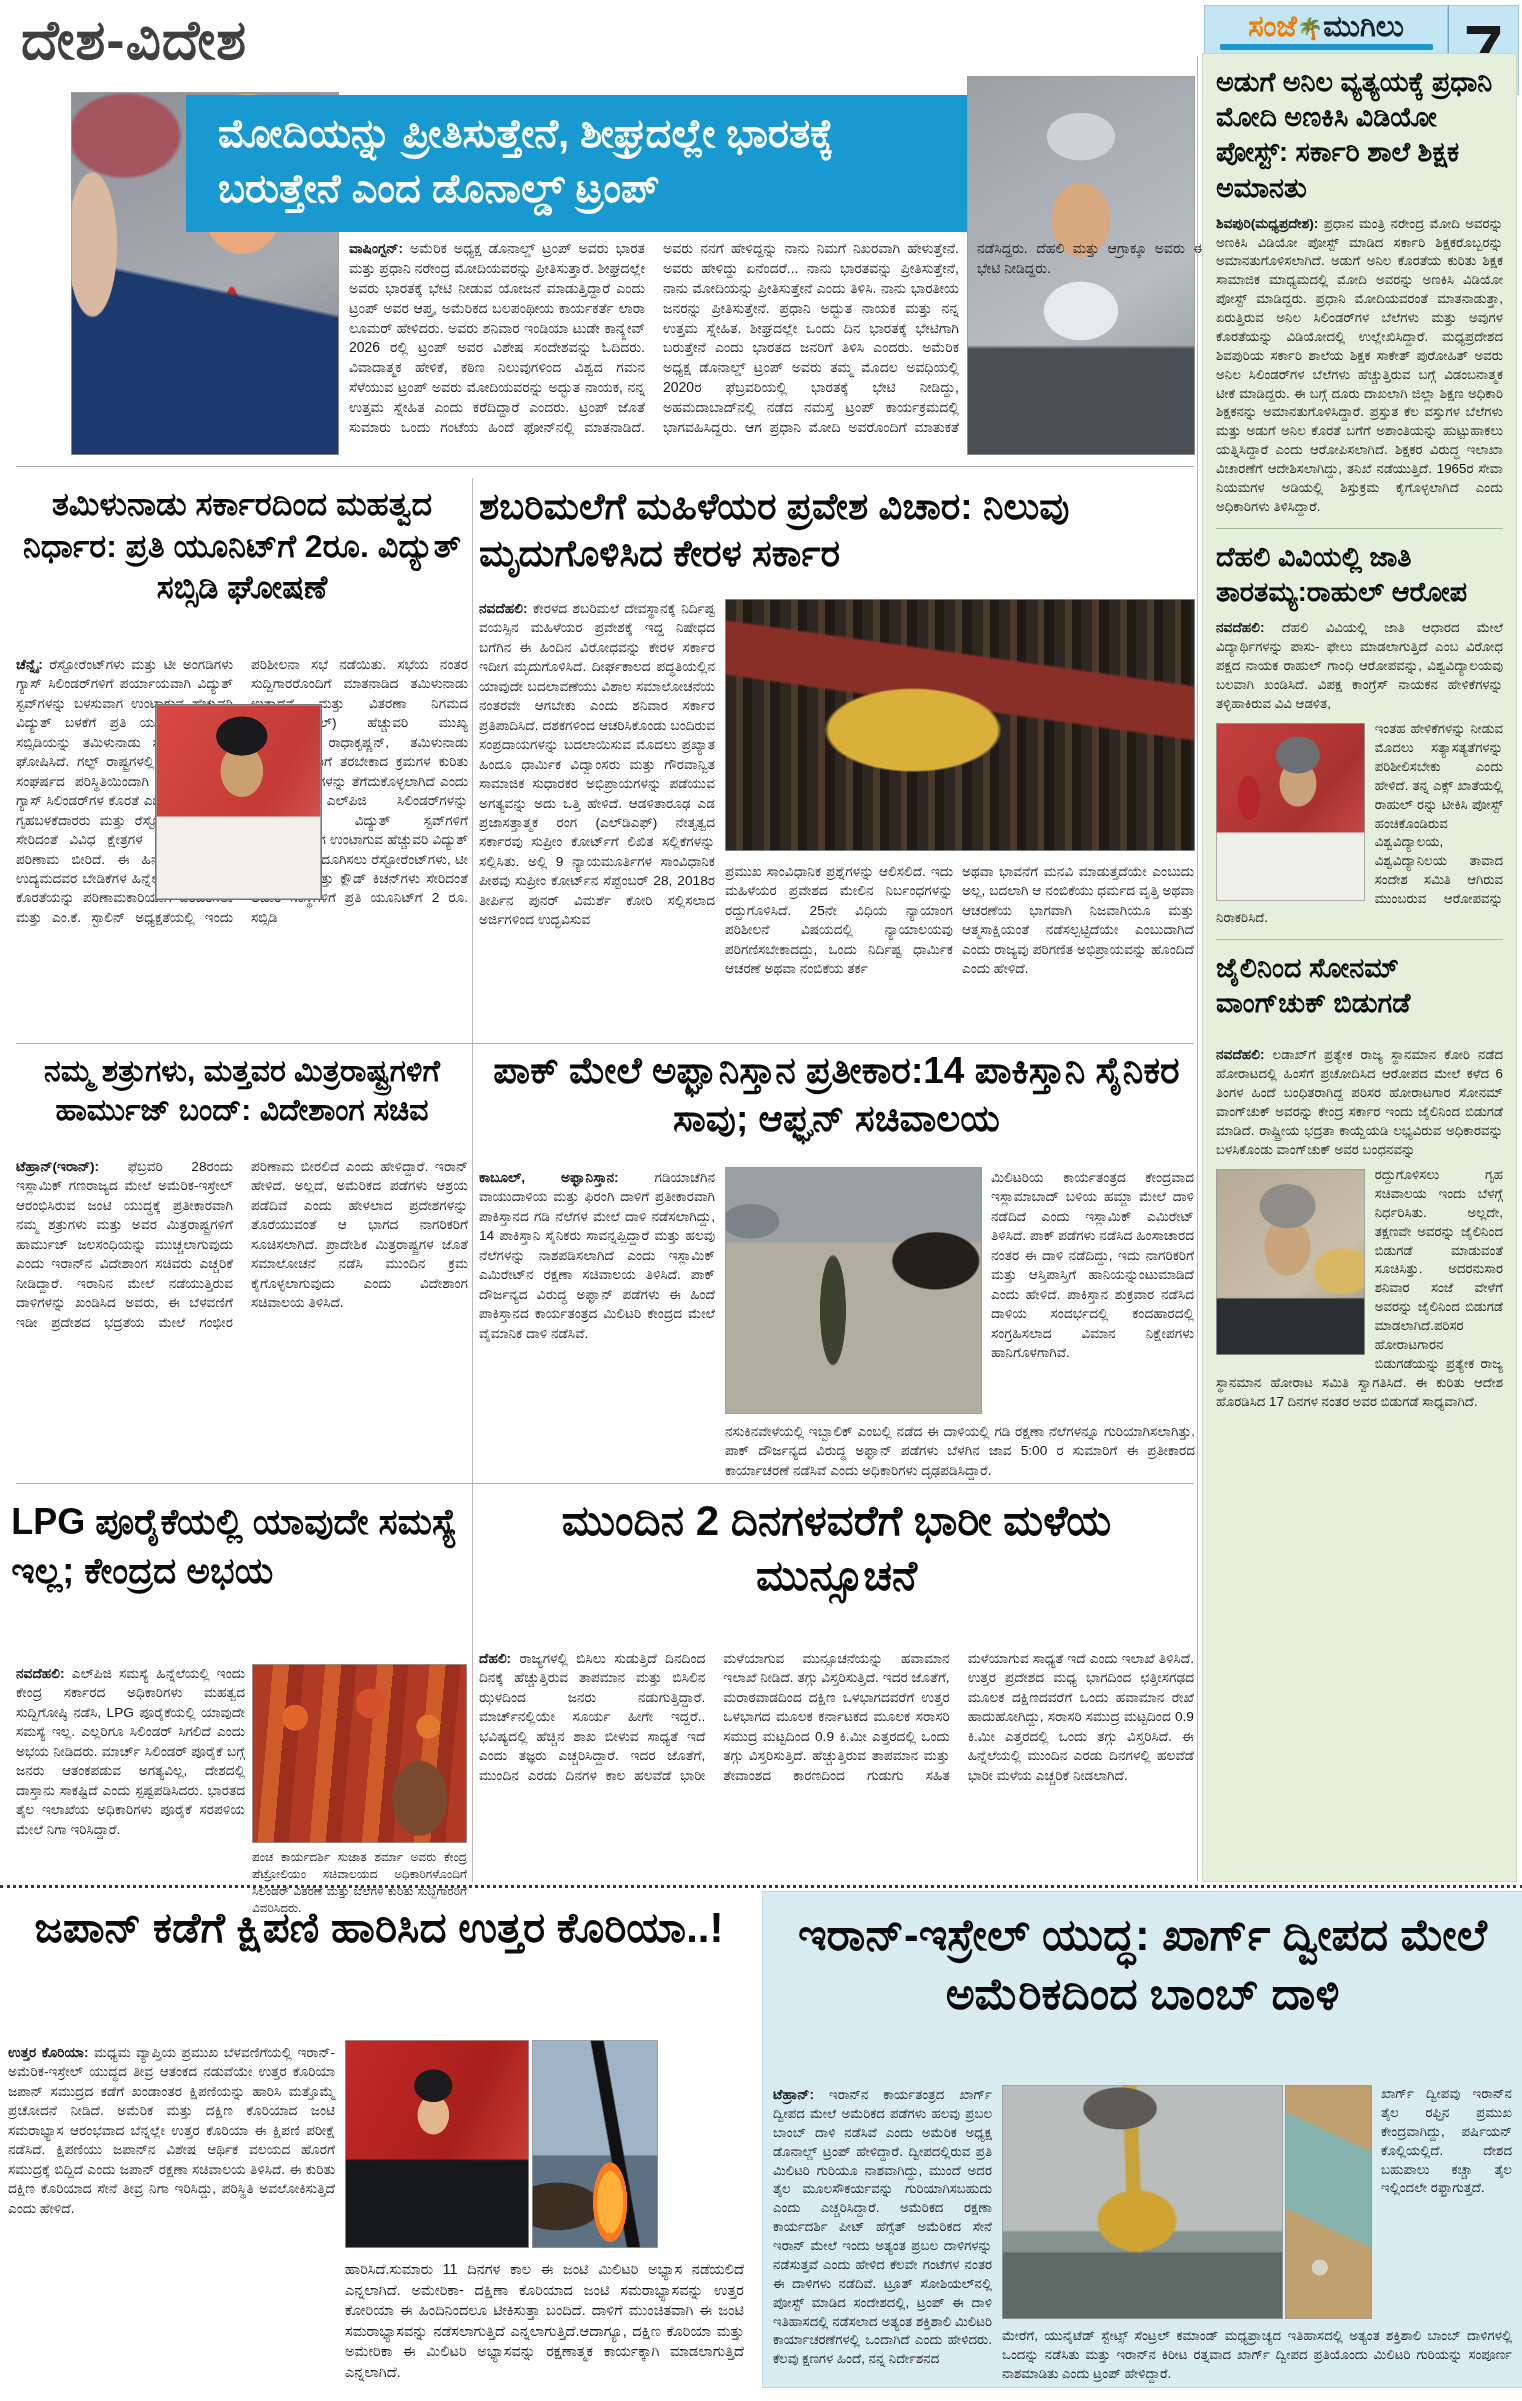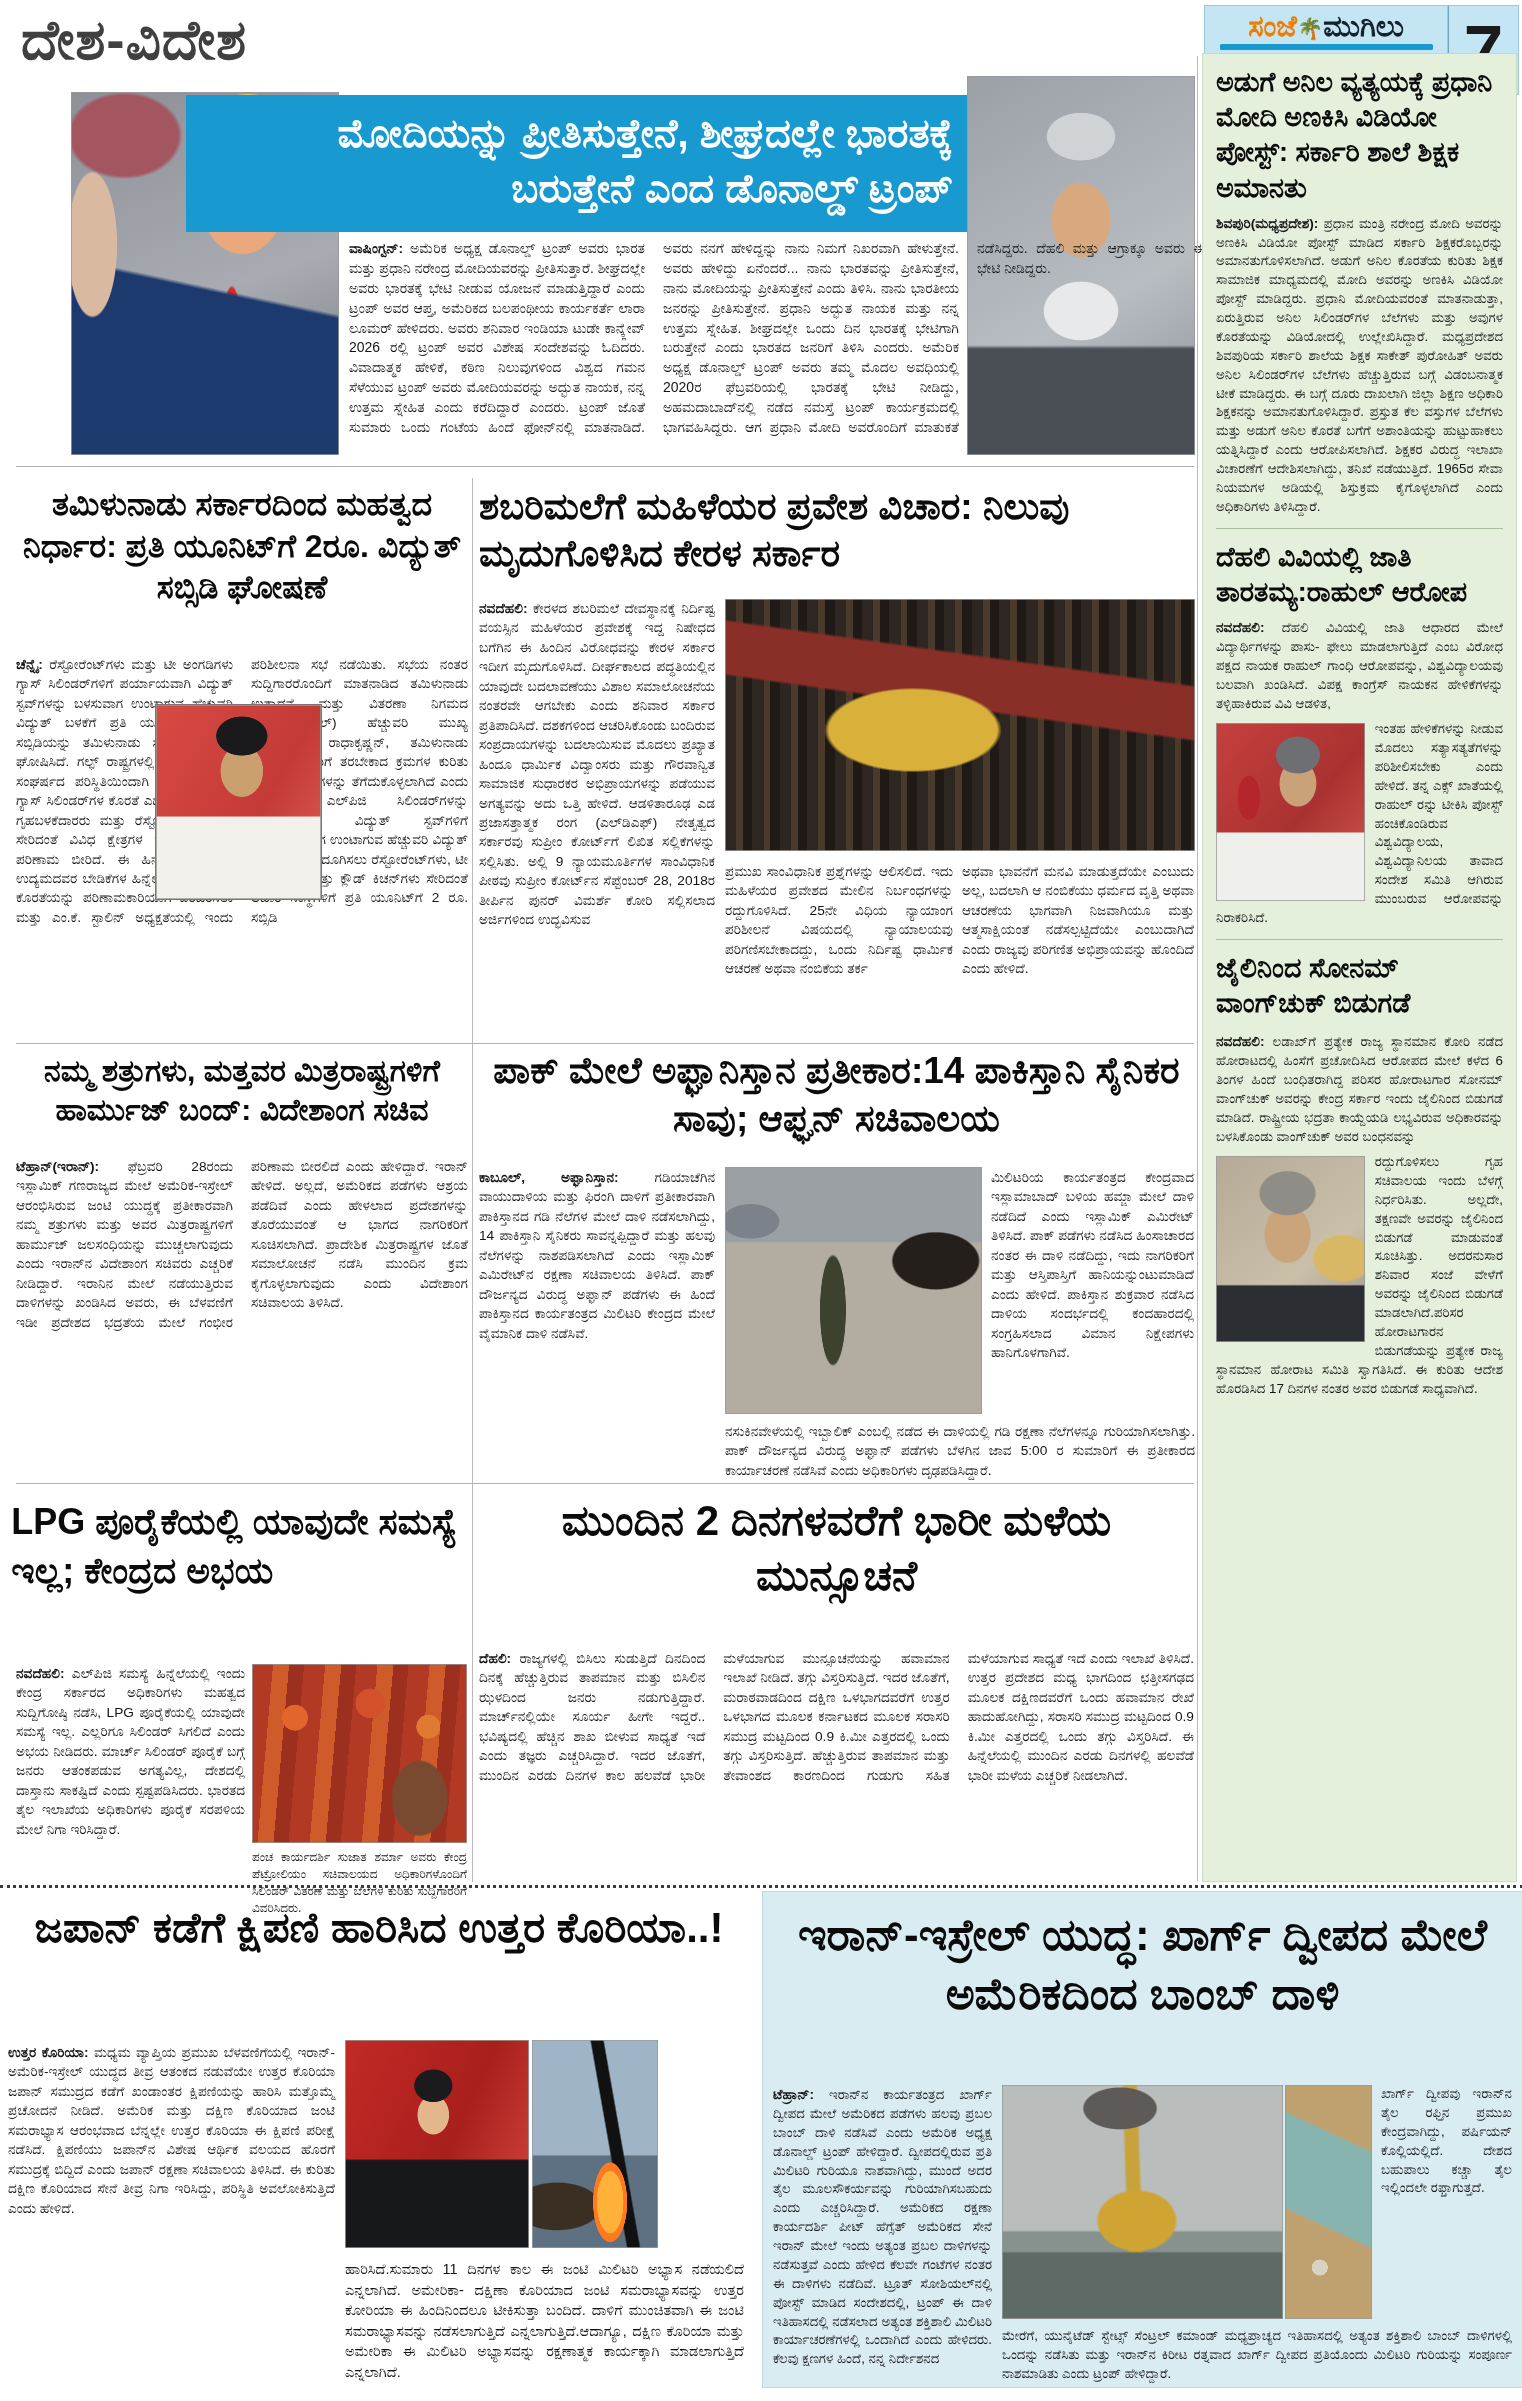--- a/index.html
+++ b/index.html
@@ -92,21 +92,21 @@
      radial-gradient(ellipse 65px 37px at 42% 10%, #5d5a57 0 55%, transparent 58%),
      radial-gradient(circle 7.3px at 38% 16%, #ff8a1e 0 70%, transparent 75%),
      linear-gradient(to top, #5d6a66 0 28%, transparent 29%),
      radial-gradient(ellipse 73px 56px at 48% 58%, #d0a433 0 52%, transparent 56%),
      linear-gradient(88deg, transparent 44%, #c8a23a 45% 49%, transparent 50%),
      linear-gradient(to bottom,#b9bdbc 0 62%,#86928d 63% 100%);}
   .sat-photo{background:
      radial-gradient(circle 13px at 40% 78%, #d8d2c2 0 60%, transparent 63%),
      linear-gradient(25deg, #bfa170 0 40%, #86b3ae 41% 75%, #bfa170 76% 100%);}
   .banner{background:#1899d0;}
-  .banner .headline{color:#ffffff;text-align:right;}
+  .banner .headline{color:#ffffff;text-align:left;}
   .greenbox{background:#e4efdc;border:0.8px solid #c9dcc0;box-sizing:border-box;}
   .bluebox{background:#d9ecf2;border:0.8px solid #bcd9e3;box-sizing:border-box;}
   .g-art{padding:0 13px;}
   .g-hr{height:0.8px;background:#a8bda0;margin:11.3px 13px;}
   .g-photo{float:left;margin:3.2px 9.7px 3.2px 0;}
   .clearfix::after{content:"";display:block;clear:both;}
   .center{text-align:center;}
 </style>
 </head>
 <body>
@@ -173,21 +173,21 @@
         <span>ದೆಹಲಿ ವಿವಿಯಲ್ಲಿ ಜಾತಿ ಆಧಾರದ ಮೇಲೆ ವಿದ್ಯಾರ್ಥಿಗಳನ್ನು ಪಾಸು- ಫೇಲು ಮಾಡಲಾಗುತ್ತಿದೆ ಎಂಬ ವಿರೋಧ ಪಕ್ಷದ ನಾಯಕ ರಾಹುಲ್ ಗಾಂಧಿ ಆರೋಪವನ್ನು, ವಿಶ್ವವಿದ್ಯಾಲಯವು ಬಲವಾಗಿ ಖಂಡಿಸಿದೆ. ವಿಪಕ್ಷ ಕಾಂಗ್ರೆಸ್ ನಾಯಕನ ಹೇಳಿಕೆಗಳನ್ನು ತಳ್ಳಿಹಾಕಿರುವ ವಿವಿ ಆಡಳಿತ,</span>
       </div>
       <div class="clearfix" style="margin-top:6.5px;">
         <div class="photo rahul-photo g-photo" style="width:149px;height:178px;"></div>
         <div class="body-text" style="font-size:13.3px;">ಇಂತಹ ಹೇಳಿಕೆಗಳನ್ನು ನೀಡುವ ಮೊದಲು ಸತ್ಯಾಸತ್ಯತೆಗಳನ್ನು ಪರಿಶೀಲಿಸಬೇಕು ಎಂದು ಹೇಳಿದೆ. ತನ್ನ ಎಕ್ಸ್ ಖಾತೆಯಲ್ಲಿ ರಾಹುಲ್ ರನ್ನು ಟೀಕಿಸಿ ಪೋಸ್ಟ್ ಹಂಚಿಕೊಂಡಿರುವ ವಿಶ್ವವಿದ್ಯಾಲಯ, ವಿಶ್ವವಿದ್ಯಾನಿಲಯ ತಾವಾದ ಸಂದೇಶ ಸಮಿತಿ ಆಗಿರುವ ಮುಂಬರುವ ಆರೋಪವನ್ನು ನಿರಾಕರಿಸಿದೆ.</div>
       </div>
     </div>
     <div class="g-hr"></div>
     <div class="g-art">
       <div class="headline" style="font-size:27px;line-height:1.3;">ಜೈಲಿನಿಂದ ಸೋನಮ್ ವಾಂಗ್‌ಚುಕ್ ಬಿಡುಗಡೆ</div>
-      <div class="body-text" style="margin-top:11px;font-size:13.3px;">
+      <div class="body-text" style="margin-top:24px;font-size:13.3px;">
         <b>ನವದೆಹಲಿ:</b>
         <span>ಲಡಾಖ್‌ಗೆ ಪ್ರತ್ಯೇಕ ರಾಜ್ಯ ಸ್ಥಾನಮಾನ ಕೋರಿ ನಡೆದ ಹೋರಾಟದಲ್ಲಿ ಹಿಂಸೆಗೆ ಪ್ರಚೋದಿಸಿದ ಆರೋಪದ ಮೇಲೆ ಕಳೆದ 6 ತಿಂಗಳ ಹಿಂದೆ ಬಂಧಿತರಾಗಿದ್ದ ಪರಿಸರ ಹೋರಾಟಗಾರ ಸೋನಮ್ ವಾಂಗ್‌ಚುಕ್ ಅವರನ್ನು ಕೇಂದ್ರ ಸರ್ಕಾರ ಇಂದು ಜೈಲಿನಿಂದ ಬಿಡುಗಡೆ ಮಾಡಿದೆ. ರಾಷ್ಟ್ರೀಯ ಭದ್ರತಾ ಕಾಯ್ದೆಯಡಿ ಲಭ್ಯವಿರುವ ಅಧಿಕಾರವನ್ನು ಬಳಸಿಕೊಂಡು ವಾಂಗ್‌ಚುಕ್ ಅವರ ಬಂಧನವನ್ನು</span>
       </div>
       <div class="clearfix" style="margin-top:6.5px;">
         <div class="photo wangchuk-photo g-photo" style="width:149px;height:186px;"></div>
         <div class="body-text" style="font-size:13.3px;">ರದ್ದುಗೊಳಿಸಲು ಗೃಹ ಸಚಿವಾಲಯ ಇಂದು ಬೆಳಗ್ಗೆ ನಿರ್ಧರಿಸಿತು. ಅಲ್ಲದೇ, ತಕ್ಷಣವೇ ಅವರನ್ನು ಜೈಲಿನಿಂದ ಬಿಡುಗಡೆ ಮಾಡುವಂತೆ ಸೂಚಿಸಿತ್ತು. ಅದರನುಸಾರ ಶನಿವಾರ ಸಂಜೆ ವೇಳೆಗೆ ಅವರನ್ನು ಜೈಲಿನಿಂದ ಬಿಡುಗಡೆ ಮಾಡಲಾಗಿದೆ.ಪರಿಸರ ಹೋರಾಟಗಾರನ ಬಿಡುಗಡೆಯನ್ನು ಪ್ರತ್ಯೇಕ ರಾಜ್ಯ ಸ್ಥಾನಮಾನ ಹೋರಾಟ ಸಮಿತಿ ಸ್ವಾಗತಿಸಿದೆ. ಈ ಕುರಿತು ಆದೇಶ ಹೊರಡಿಸಿದ 17 ದಿನಗಳ ನಂತರ ಅವರ ಬಿಡುಗಡೆ ಸಾಧ್ಯವಾಗಿದೆ.</div>
       </div>
     </div>
   </div>
 

